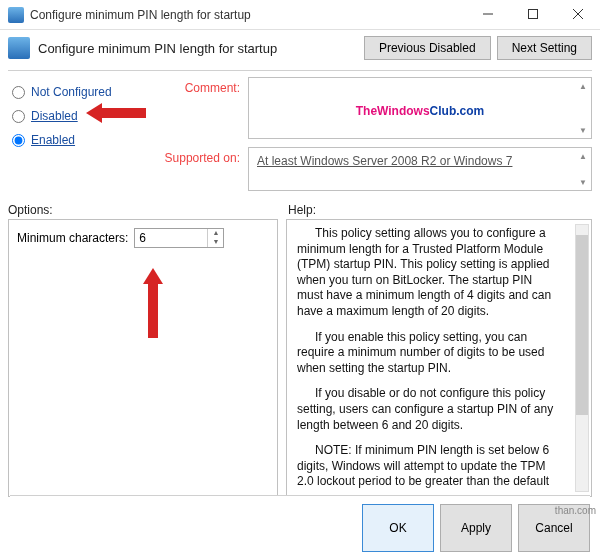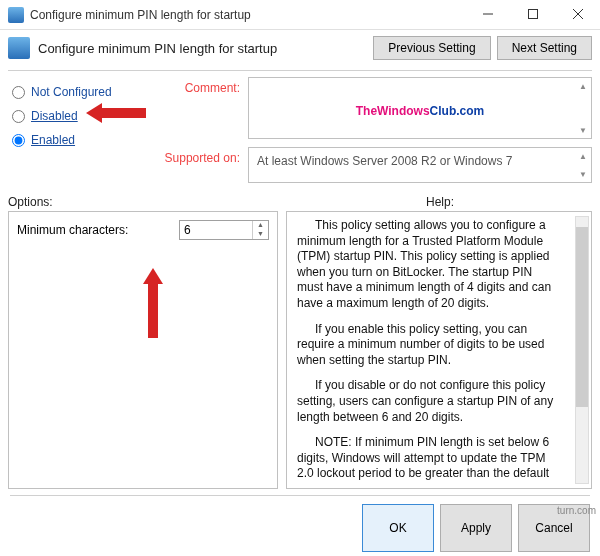--- a/index.html
+++ b/index.html
@@ -18,34 +18,34 @@
   .hr { border: none; border-top: 1px solid #d0d0d0; margin: 10px 0 6px 0; }
   .config { display: flex; }
   .radiocol { width: 150px; padding: 4px 0 0 4px; }
   .radiocol label { display: flex; align-items: center; margin: 4px 0 10px 0; color: #1a4ea0; }
   .radiocol input { margin: 0 6px 0 0; }
   .radiocol .underline { text-decoration: underline; }
   .fieldscol { flex: 1; }
   .fieldrow { display: flex; margin-bottom: 8px; }
   .fieldrow .lbl { width: 90px; text-align: right; padding-right: 8px; padding-top: 4px; color: #ef4444; }
   .comment-box { flex: 1; border: 1px solid #c0c0c0; height: 62px; position: relative; background: #fff; display:flex; align-items:center; justify-content:center; }
-  .supported-box { flex: 1; border: 1px solid #c0c0c0; height: 36px; padding: 6px 8px; color: #555; position: relative; }
+  .supported-box { flex: 1; border: 1px solid #c0c0c0; height: 44px; padding: 6px 8px; color: #555; position: relative; text-decoration: underline; }
   .vscroll { position: absolute; right: 0; top: 0; bottom: 0; width: 16px; display: flex; flex-direction: column; justify-content: space-between; }
   .vscroll .arr { height: 16px; display:flex; align-items:center; justify-content:center; color:#888; font-size:8px; }
   .watermark { font-family: "Times New Roman", serif; font-weight: bold; font-size: 20px; }
   .watermark .c1 { color: #e40f7b; }
   .watermark .c2 { color: #0d3fa6; }
   .mid { display: flex; margin-top: 4px; }
   .mid .ml { width: 280px; color: #222; }
-  .mid .mr { flex: 1; color: #222; text-align: center; }
+  .mid .mr { flex: 1; color: #222; }
   .lower { display: flex; height: 278px; margin-top: 2px; }
   .panel { border: 1px solid #c0c0c0; padding: 8px; }
   .panel.left { width: 270px; margin-right: 8px; }
   .panel.right { flex: 1; padding: 6px 4px 6px 10px; position: relative; overflow: hidden; line-height: 1.3; }
-  .spinrow { display: flex; align-items: center; justify-content: space-between; }
+  .spinrow { display: flex; align-items: center; }
   .spinrow .slbl { margin-right: 6px; }
   .spinner { border: 1px solid #a0a0a0; width: 90px; height: 20px; display: flex; }
   .spinner .val { flex:1; padding: 2px 4px; }
   .spinner .arrs { width: 16px; border-left: 1px solid #ccc; display:flex; flex-direction:column; }
   .spinner .arrs div { flex:1; font-size:7px; color:#666; text-align:center; line-height:8px; }
   .helpbody { font-size: 11.5px; color: #111; height: 100%; overflow: hidden; padding-right: 26px; }
   .helpbody p { margin: 0 0 10px 0; text-indent: 18px; }
   .rscroll { position: absolute; right: 2px; top: 4px; bottom: 4px; width: 14px; background: #f0f0f0; border: 1px solid #ddd; }
   .rscroll .thumb { position:absolute; top: 10px; height: 180px; left:0; right:0; background:#cdcdcd; }
   .footer { position: absolute; bottom: 4px; right: 10px; display: flex; border-top: 1px solid #d0d0d0; padding-top: 8px; left: 10px; justify-content: flex-end; background:#fff; }
@@ -80,21 +80,21 @@
           <line x1="10" y1="0" x2="0" y2="10" stroke="#333"></line>
         </svg>
       </div>
   </div>
 </div>
 
 <div class="content">
   <div class="header-row">
     <div class="icon-lg"></div>
     <div class="htitle">Configure minimum PIN length for startup</div>
-    <div class="btn">Previous Setting</div>
+    <div class="btn">Previous Disabled</div>
     <div class="btn">Next Setting</div>
   </div>
   <hr class="hr">
 
   <div class="config">
     <div class="radiocol">
       <label>
         <input type="radio" name="st" style="">
         <span>Not Configured</span>
       </label>
@@ -172,13 +172,13 @@
 <div class="arrow-red a1">
   <svg width="60" height="26">
       <polygon points="0,13 16,3 16,8 60,8 60,18 16,18 16,23" fill="#d62424"></polygon>
     </svg>
 </div>
 <div class="arrow-red a2">
   <svg width="26" height="70">
       <polygon points="13,0 3,16 8,16 8,70 18,70 18,16 23,16" fill="#d62424"></polygon>
     </svg>
 </div>
-<div class="wsx">turn.com</div>
+<div class="wsx">than.com</div>
 
 </body></html>

